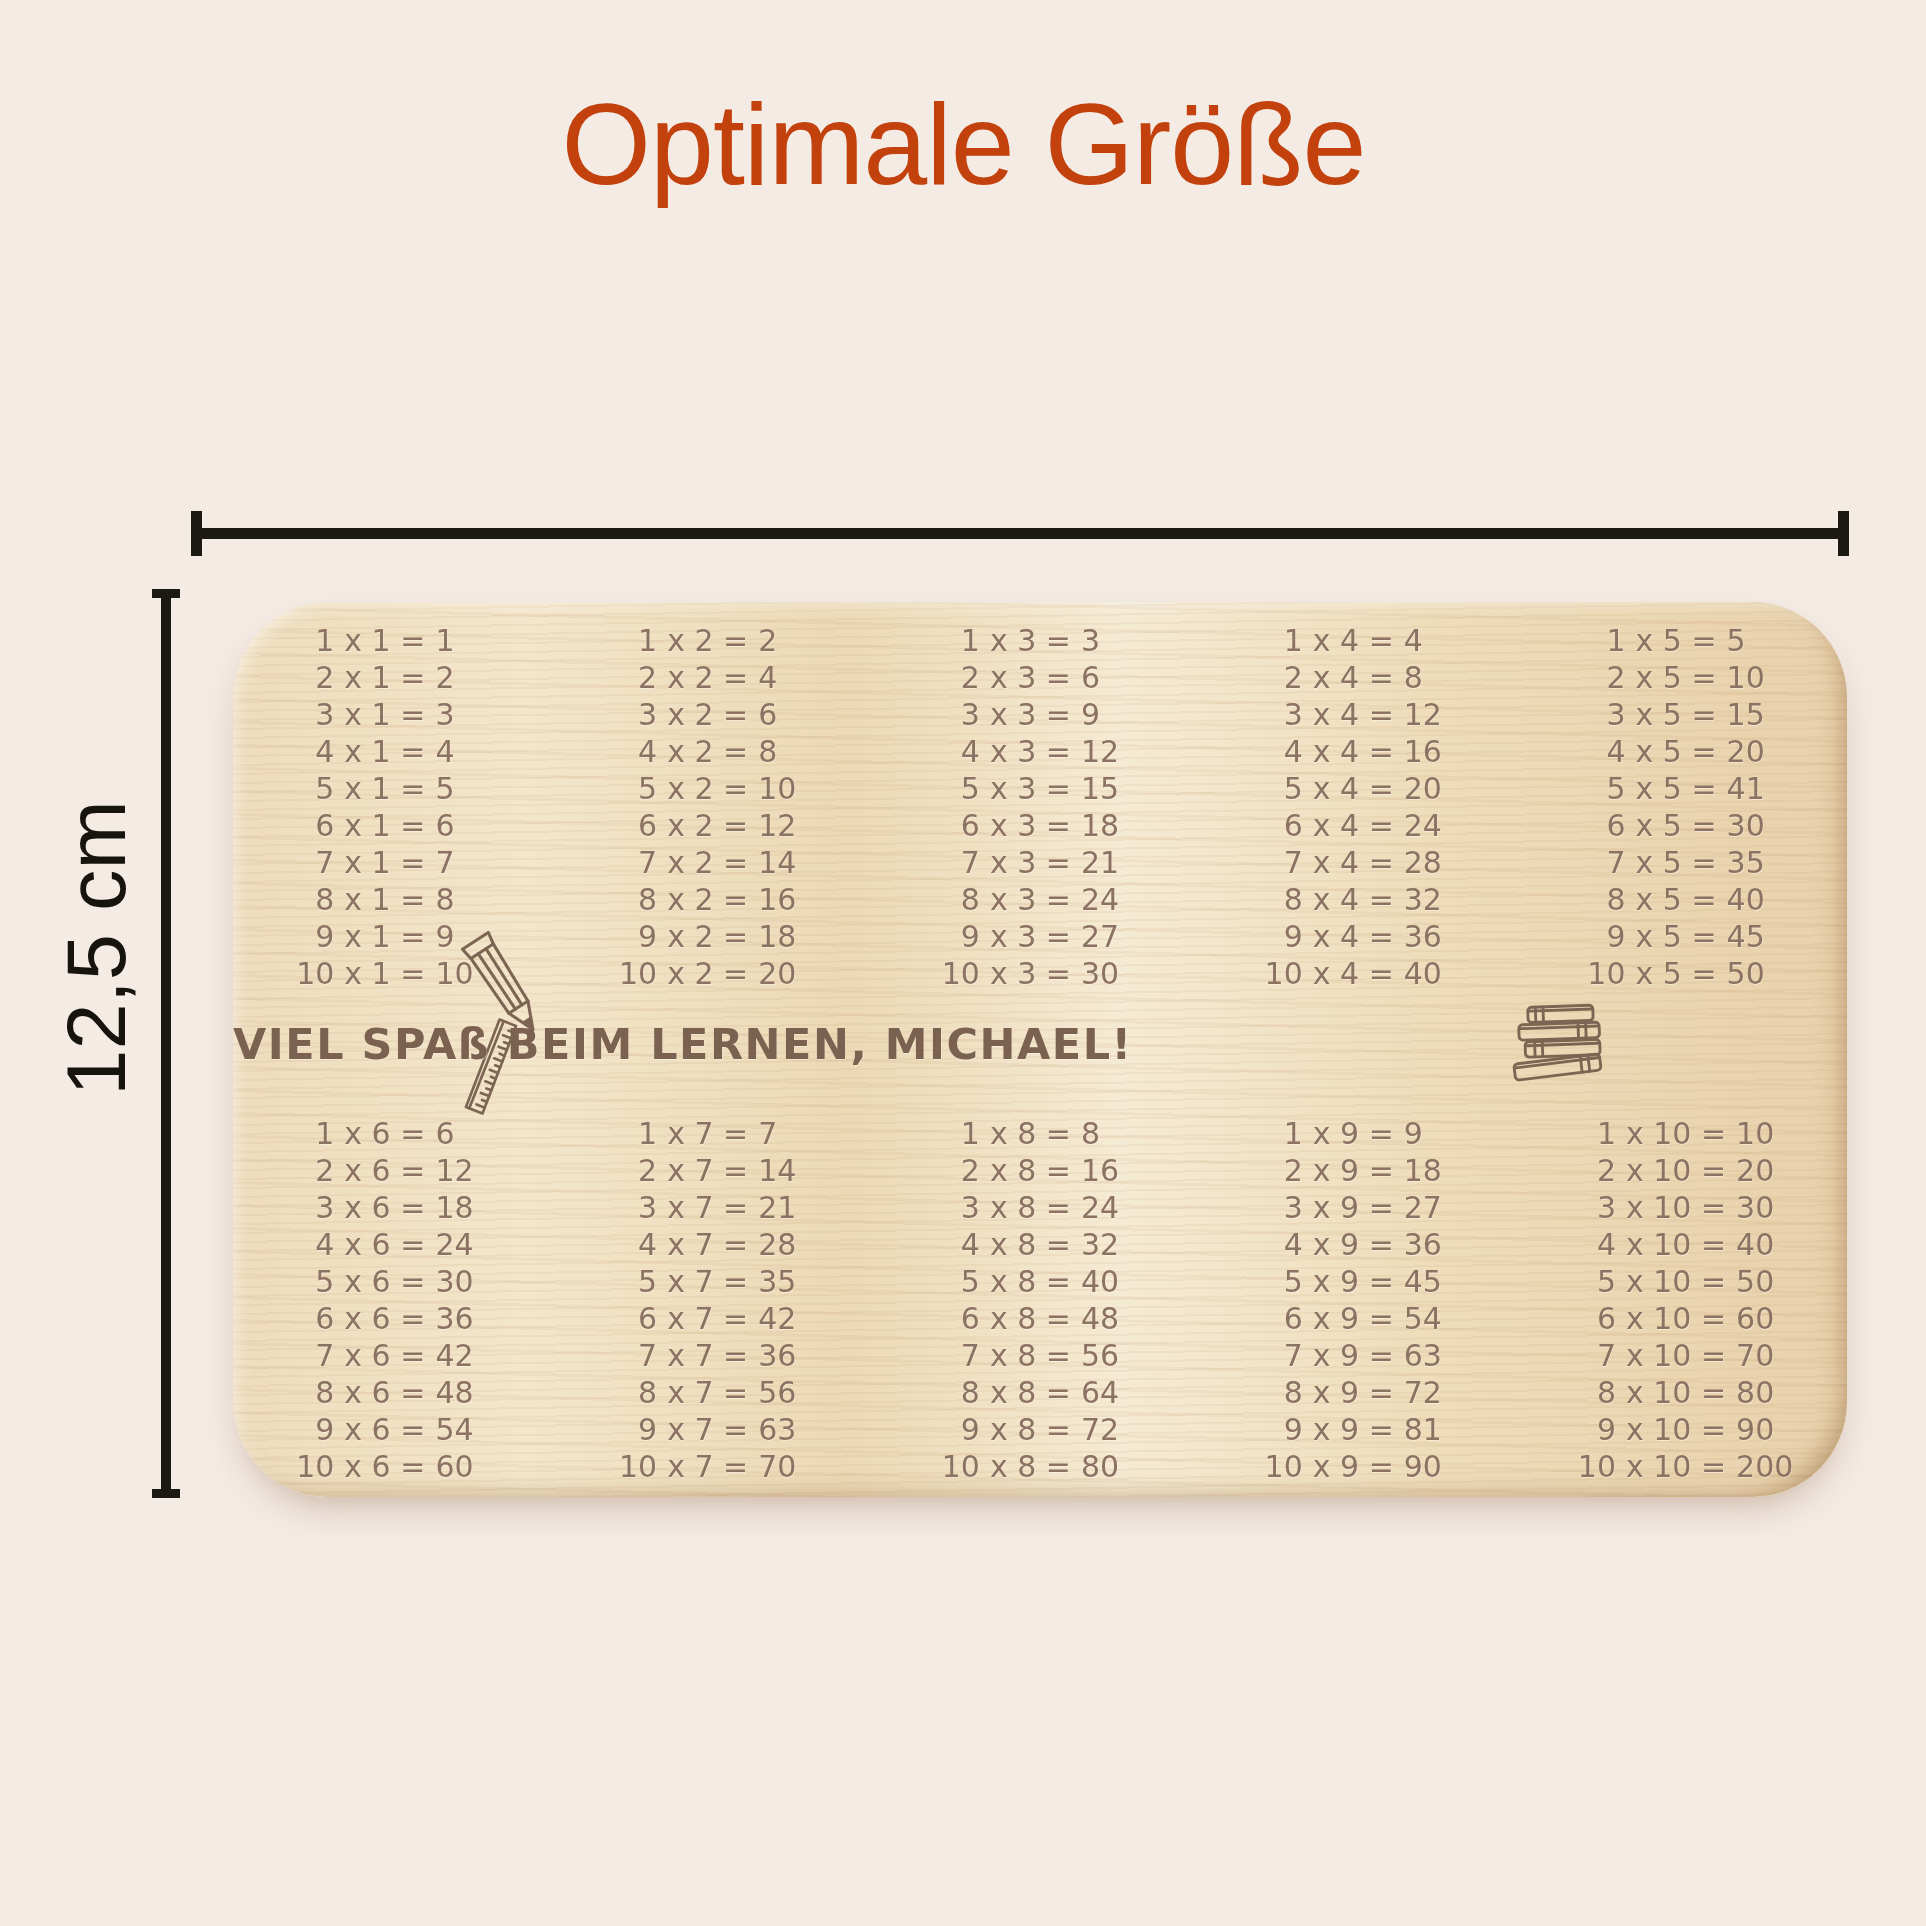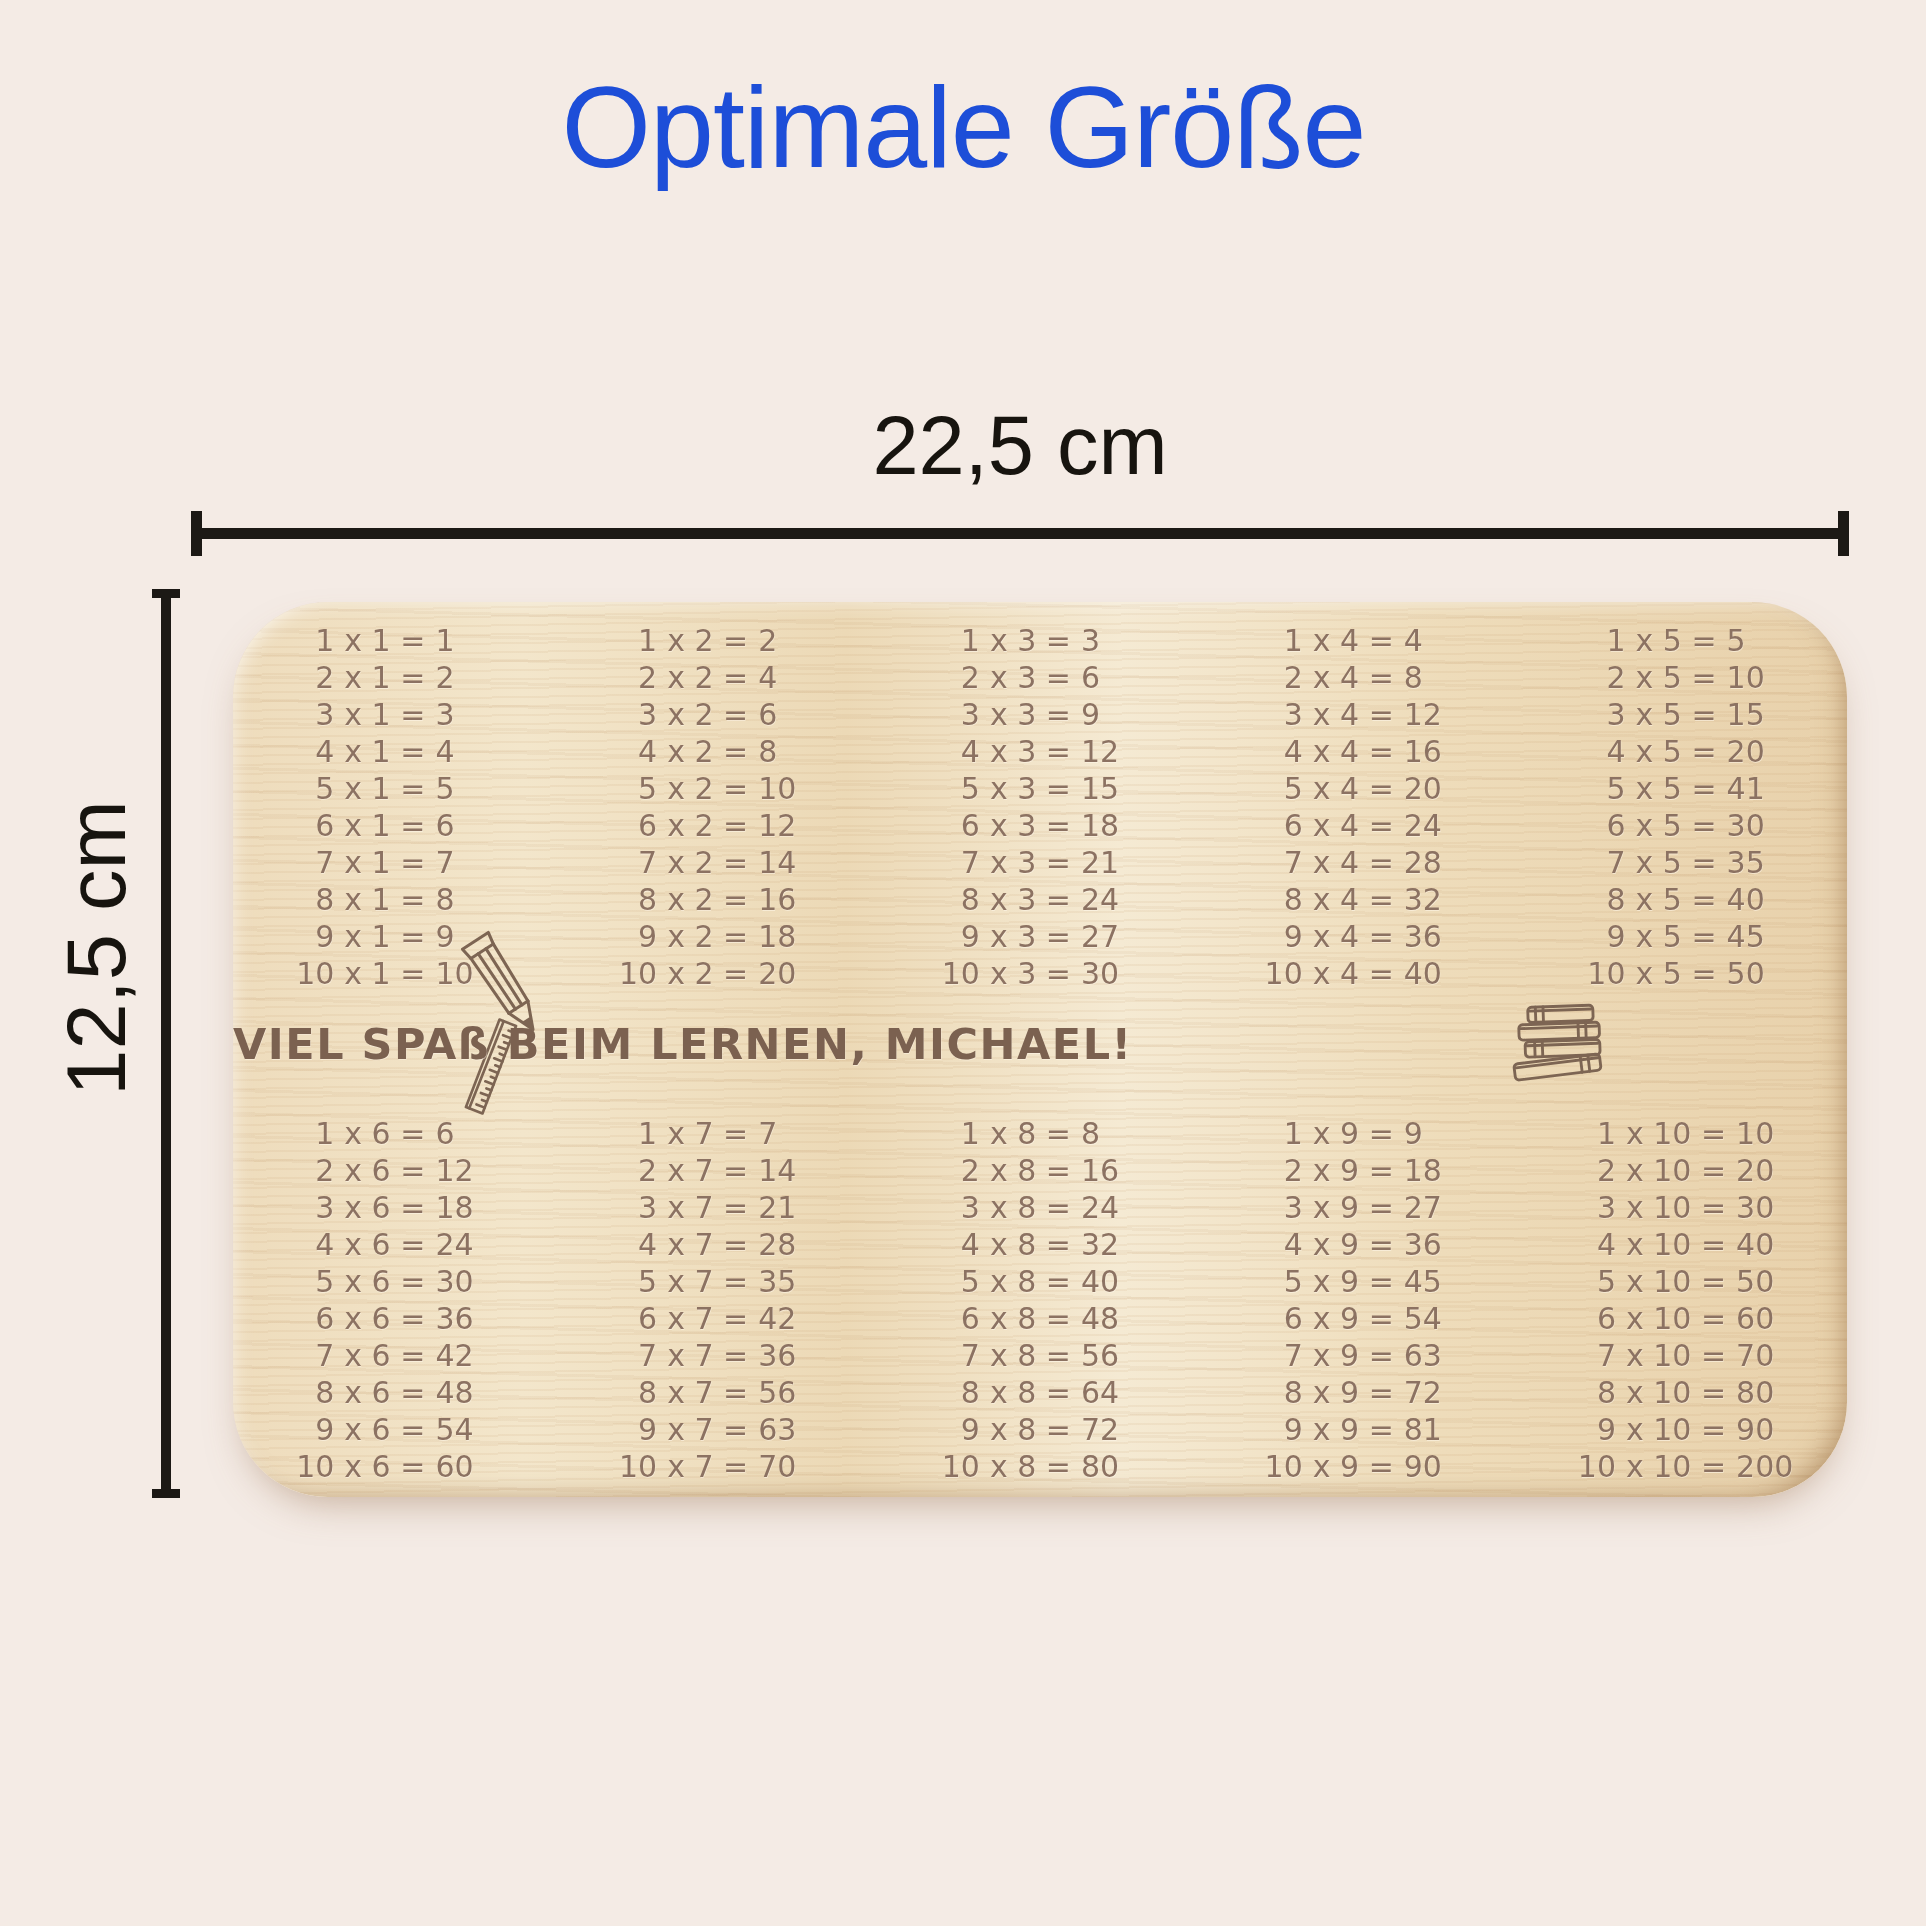--- a/index.html
+++ b/index.html
@@ -2,22 +2,22 @@
 <html><head>
 <meta charset="utf-8">
 <style>
   html,body{margin:0;padding:0;background:#f4ebe5;}
   .stage{
     position:relative;width:1927px;height:1927px;overflow:hidden;
     background:#f4ebe5;font-family:"Liberation Sans",sans-serif;
   }
   
   .title{
-    position:absolute;top:61px;left:0;width:100%;text-align:center;
-    font-size:115px;line-height:1.15;color:#1d4ed8;letter-spacing:-1px;
+    position:absolute;top:78px;left:0;width:100%;text-align:center;
+    font-size:115px;line-height:1.15;color:#c2410c;letter-spacing:-1px;
   }
   
   .width-label{
     position:absolute;left:191px;width:1658px;top:398px;text-align:center;
     font-size:83px;color:#17140f;
   }
   .hline{position:absolute;left:191px;top:528px;width:1658px;height:11px;background:#1c1915;}
   .hcap{position:absolute;top:-17px;width:11px;height:45px;background:#1c1915;}
   .hcap.left{left:0;}
   .hcap.right{right:0;}
@@ -69,21 +69,20 @@
   .icon.ruler{left:238px;top:415px;width:40px;height:99px;transform:rotate(21deg);}
   .icon.books{left:1273px;top:398px;width:111px;height:89px;transform:rotate(-2deg);}
 </style>
 </head>
 <body>
 
 <div class="stage">
 
   <div class="title">Optimale Größe</div>
 
-  <div class="width-label">22,5 cm</div>
   <div class="hline">
     <span class="hcap left"></span>
     <span class="hcap right"></span>
   </div>
 
   <div class="height-label">12,5 cm</div>
   <div class="vline">
     <span class="vcap top"></span>
     <span class="vcap bottom"></span>
   </div>

